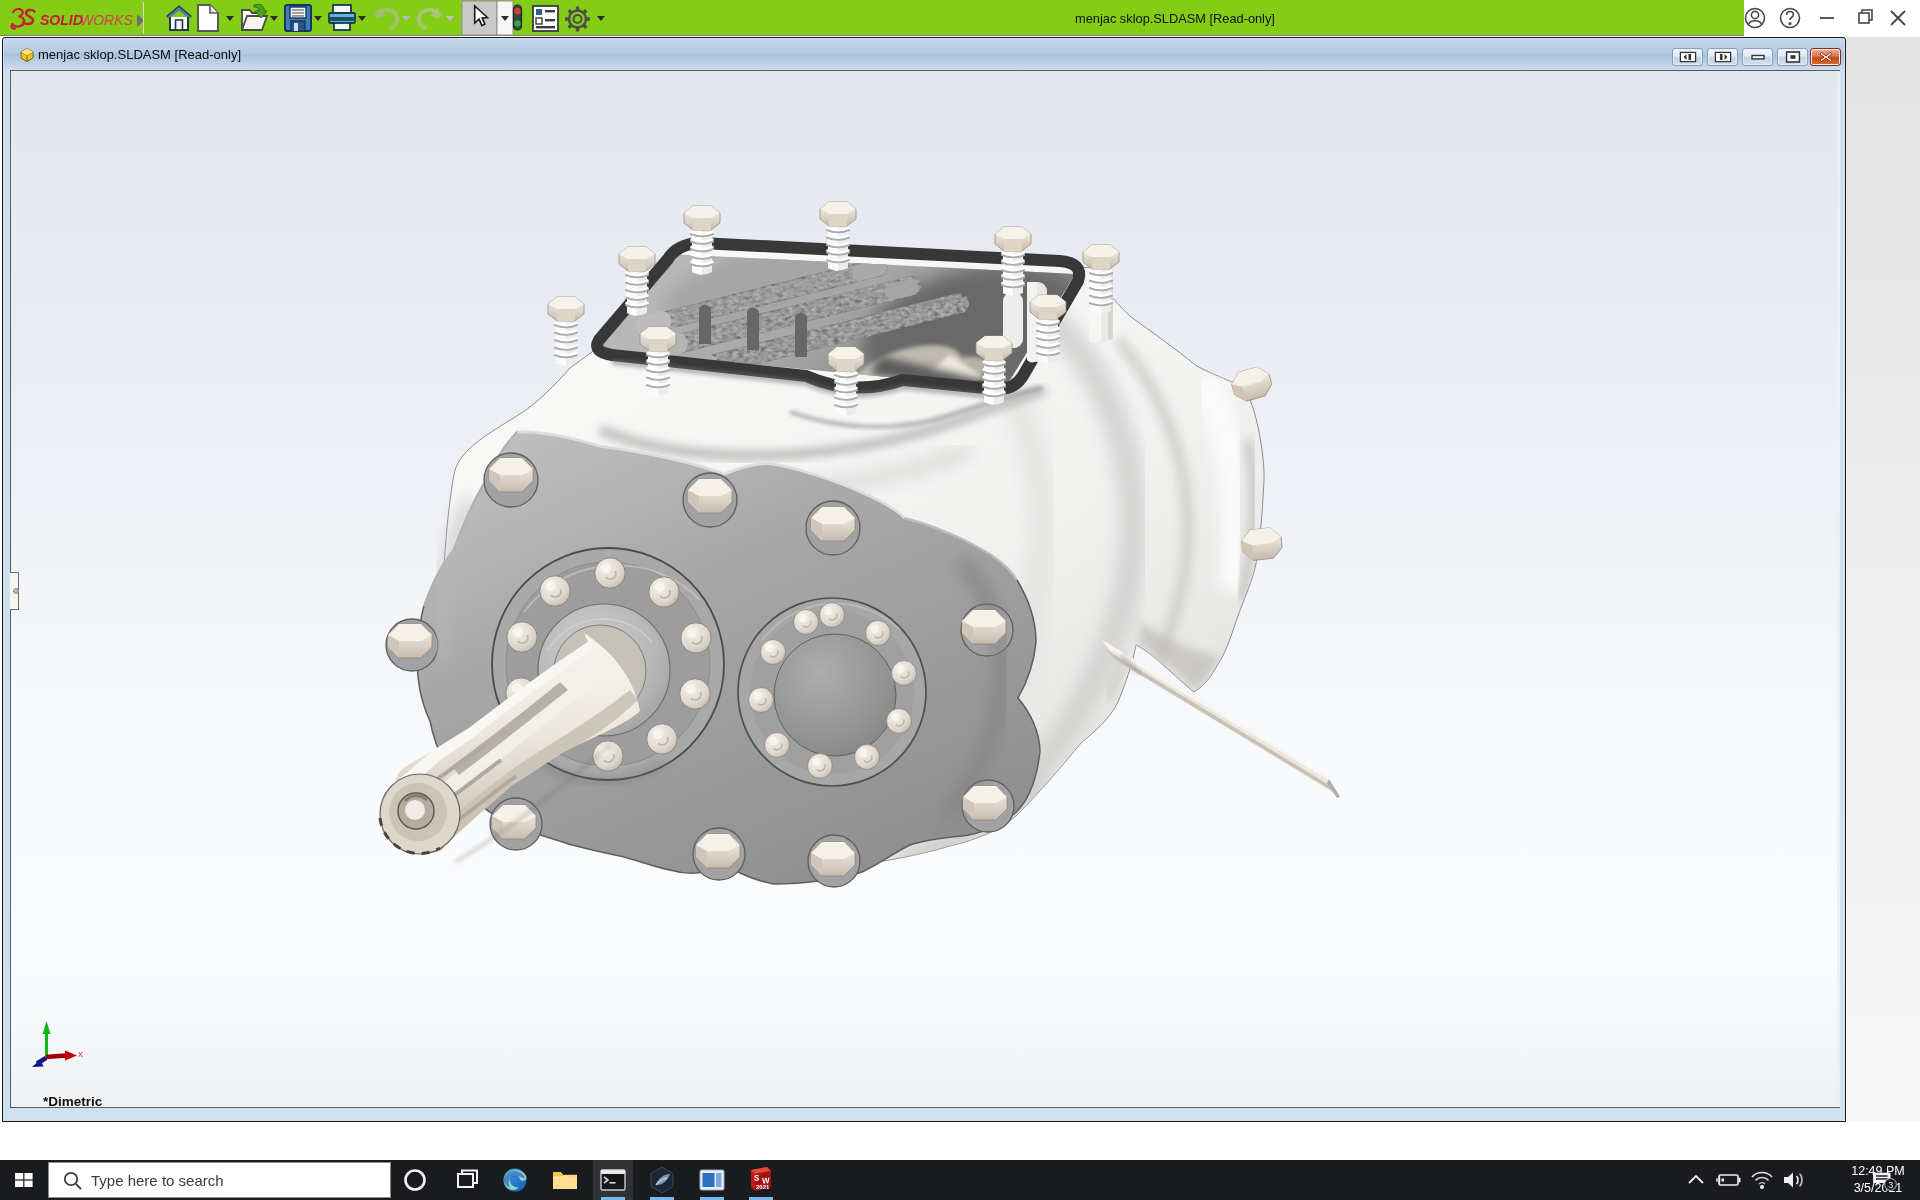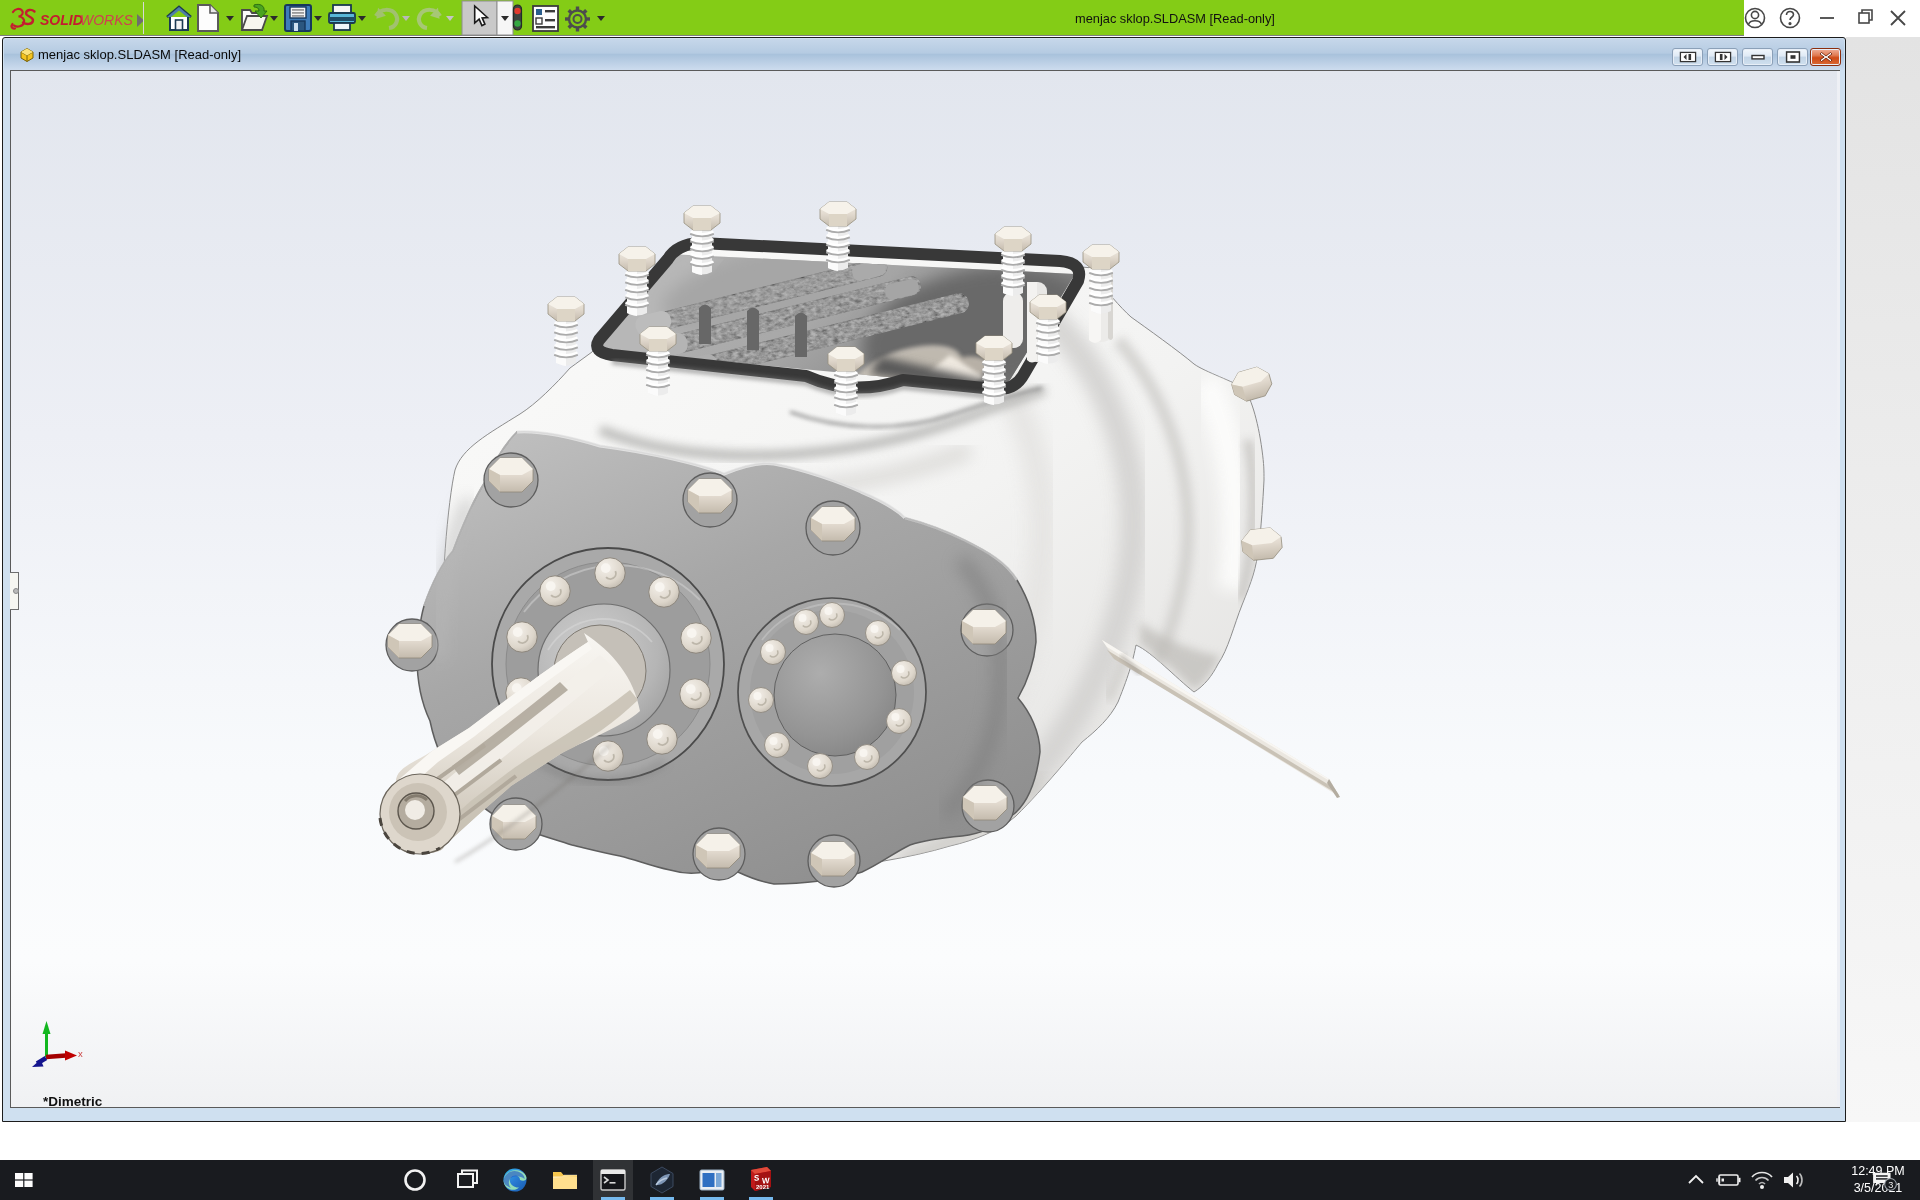--- a/index.html
+++ b/index.html
@@ -586,20 +586,27 @@
 
 <div id="taskbar">
   <svg class="tbicon" style="left:8px" width="32" height="32" viewBox="0 0 32 32">
     <g fill="#fdfdfd">
       <rect x="7" y="9" width="8.2" height="6.4"></rect>
         <rect x="16.4" y="9" width="8.2" height="6.4"></rect>
       <rect x="7" y="16.6" width="8.2" height="6.4"></rect>
         <rect x="16.4" y="16.6" width="8.2" height="6.4"></rect>
     </g>
   </svg>
+  <div id="searchbox">
+    <svg style="position:absolute;left:13px;top:7px" width="22" height="22" viewBox="0 0 22 22">
+      <circle cx="9" cy="9" r="6.2" fill="none" stroke="#3b3b3b" stroke-width="1.8"></circle>
+      <path d="M13.8 13.8 L19 19" stroke="#3b3b3b" stroke-width="1.8"></path>
+    </svg>
+    <span>Type here to search</span>
+  </div>
 
   <svg class="tbicon" style="left:399px" width="32" height="32" viewBox="0 0 32 32">
     <circle cx="16" cy="16" r="9.5" fill="none" stroke="#f2f2f2" stroke-width="2.6"></circle>
   </svg>
 
   <svg class="tbicon" style="left:451px" width="32" height="32" viewBox="0 0 32 32">
     <rect x="7" y="10" width="15" height="13" fill="none" stroke="#f2f2f2" stroke-width="2"></rect>
     <path d="M11 10 L11 6.5 L26 6.5 L26 19 L22 19" fill="none" stroke="#f2f2f2" stroke-width="2"></path>
   </svg>
 

